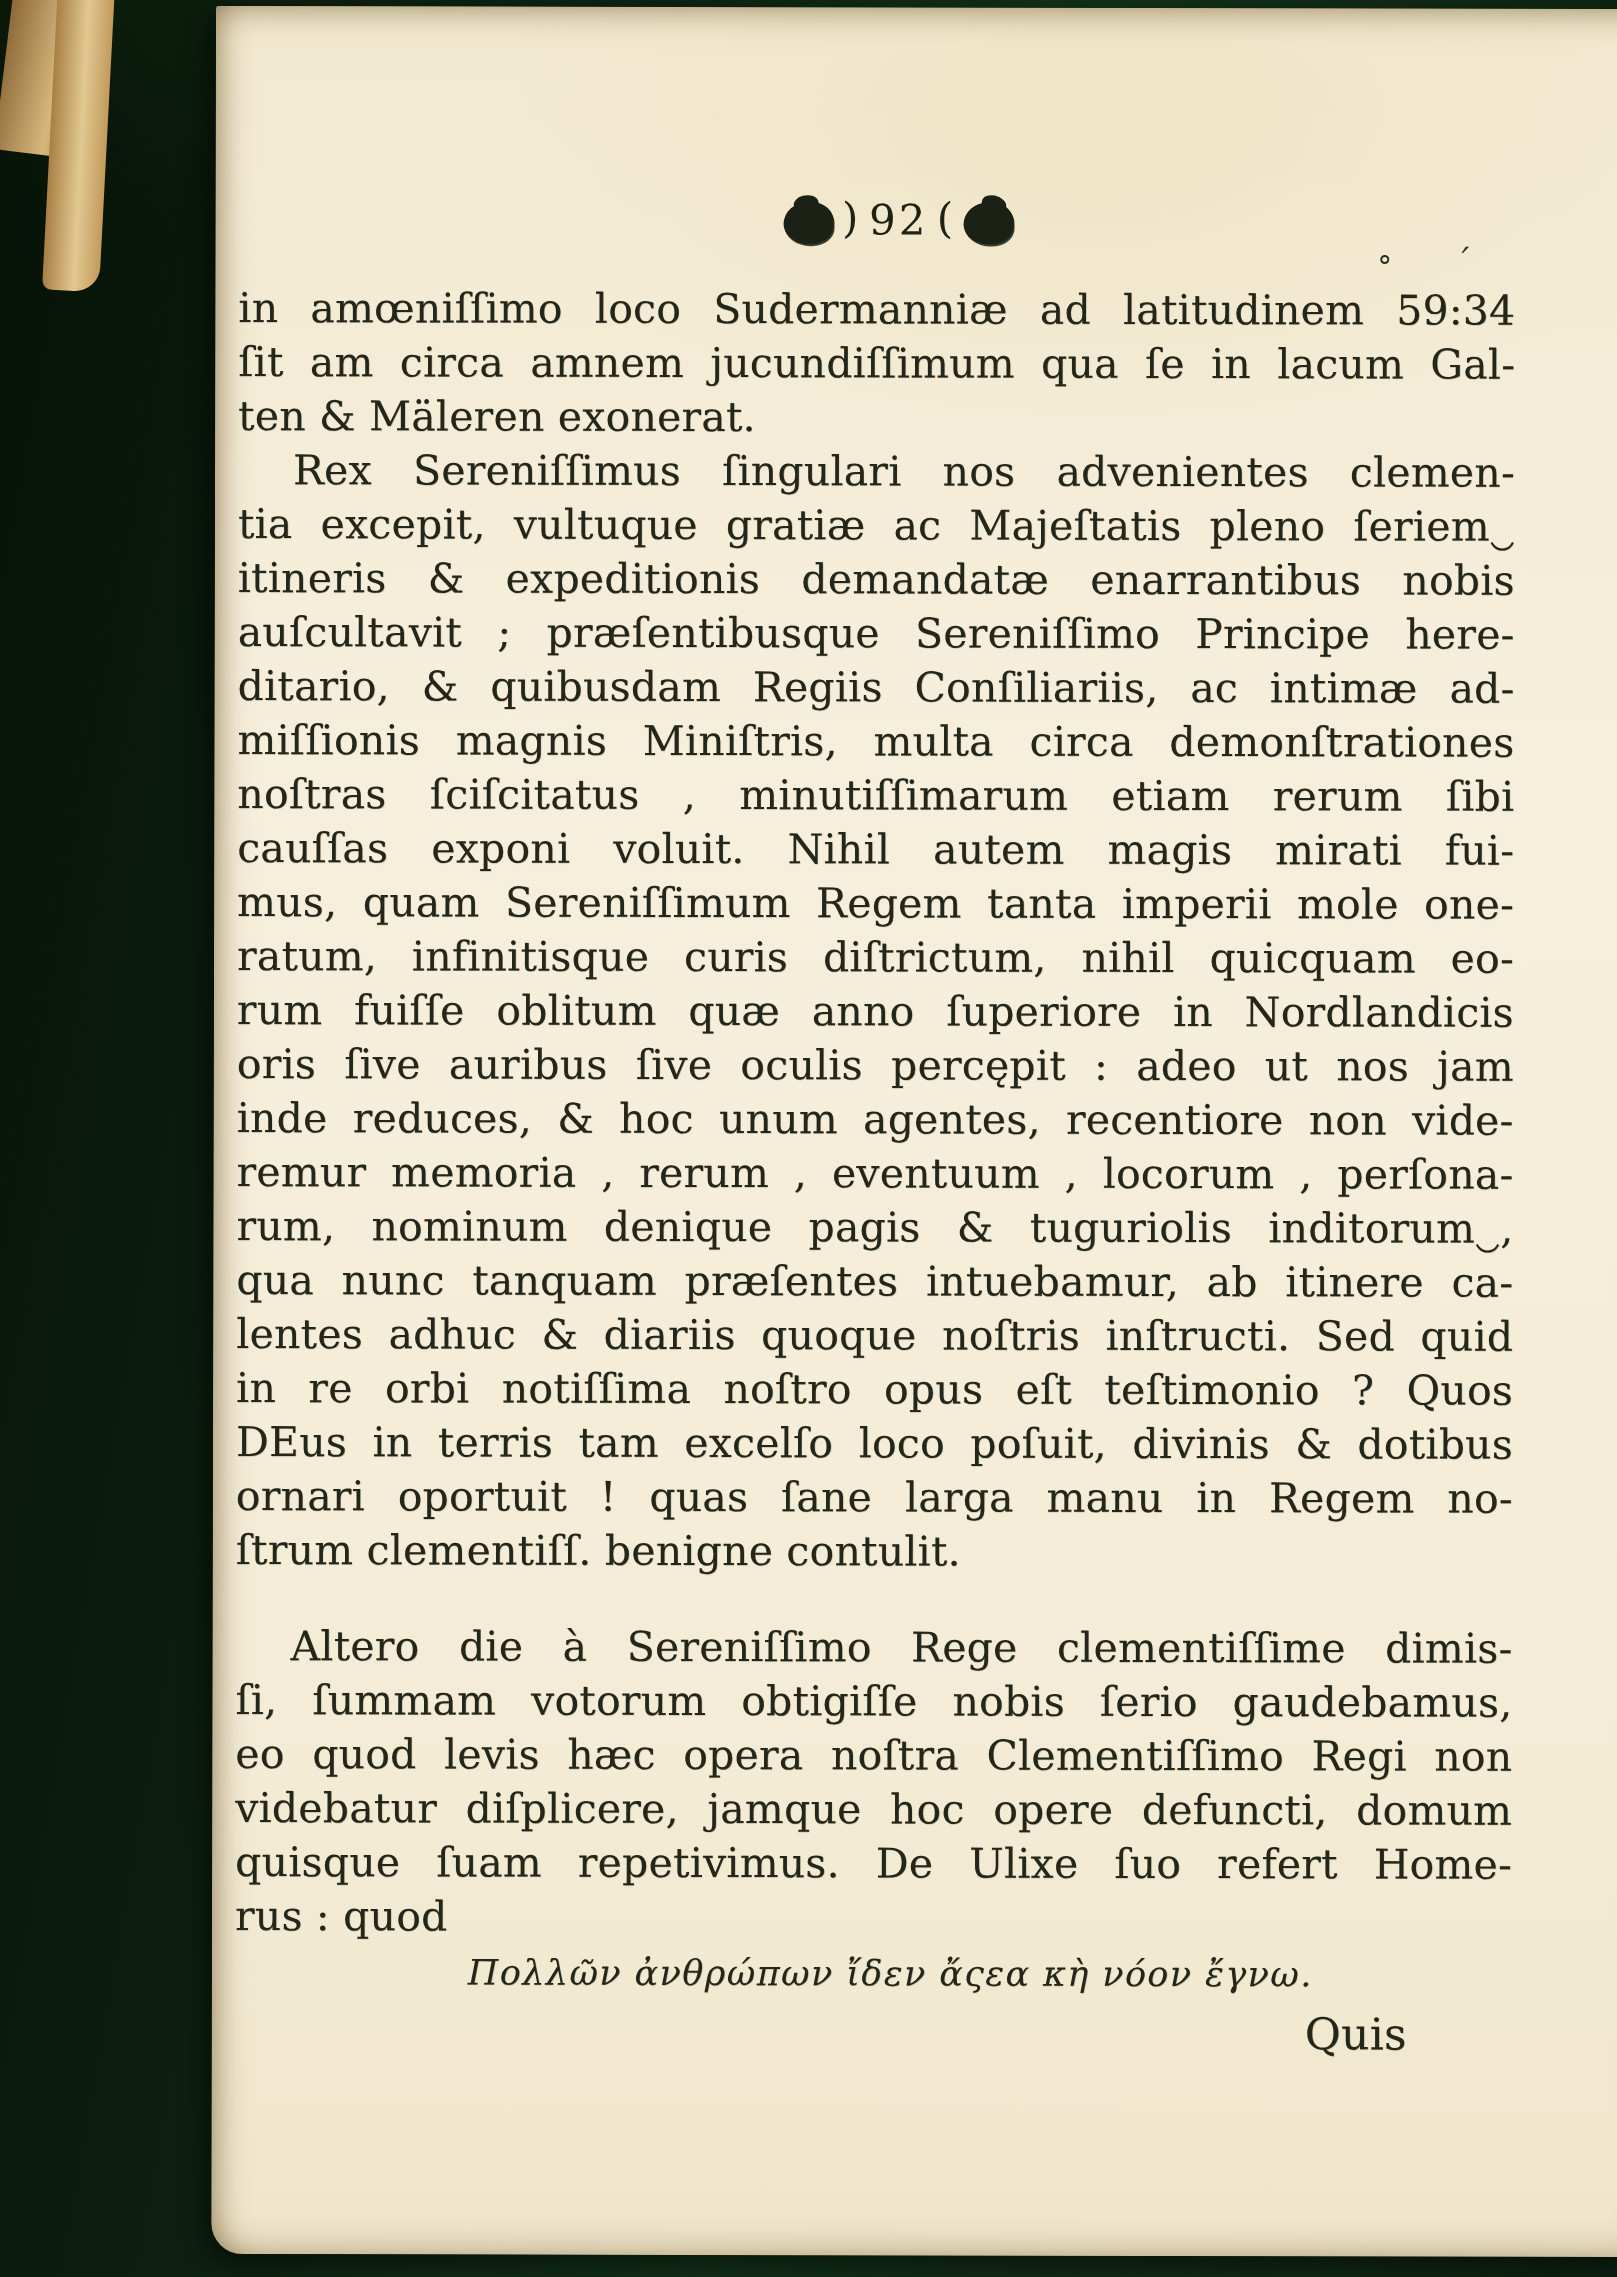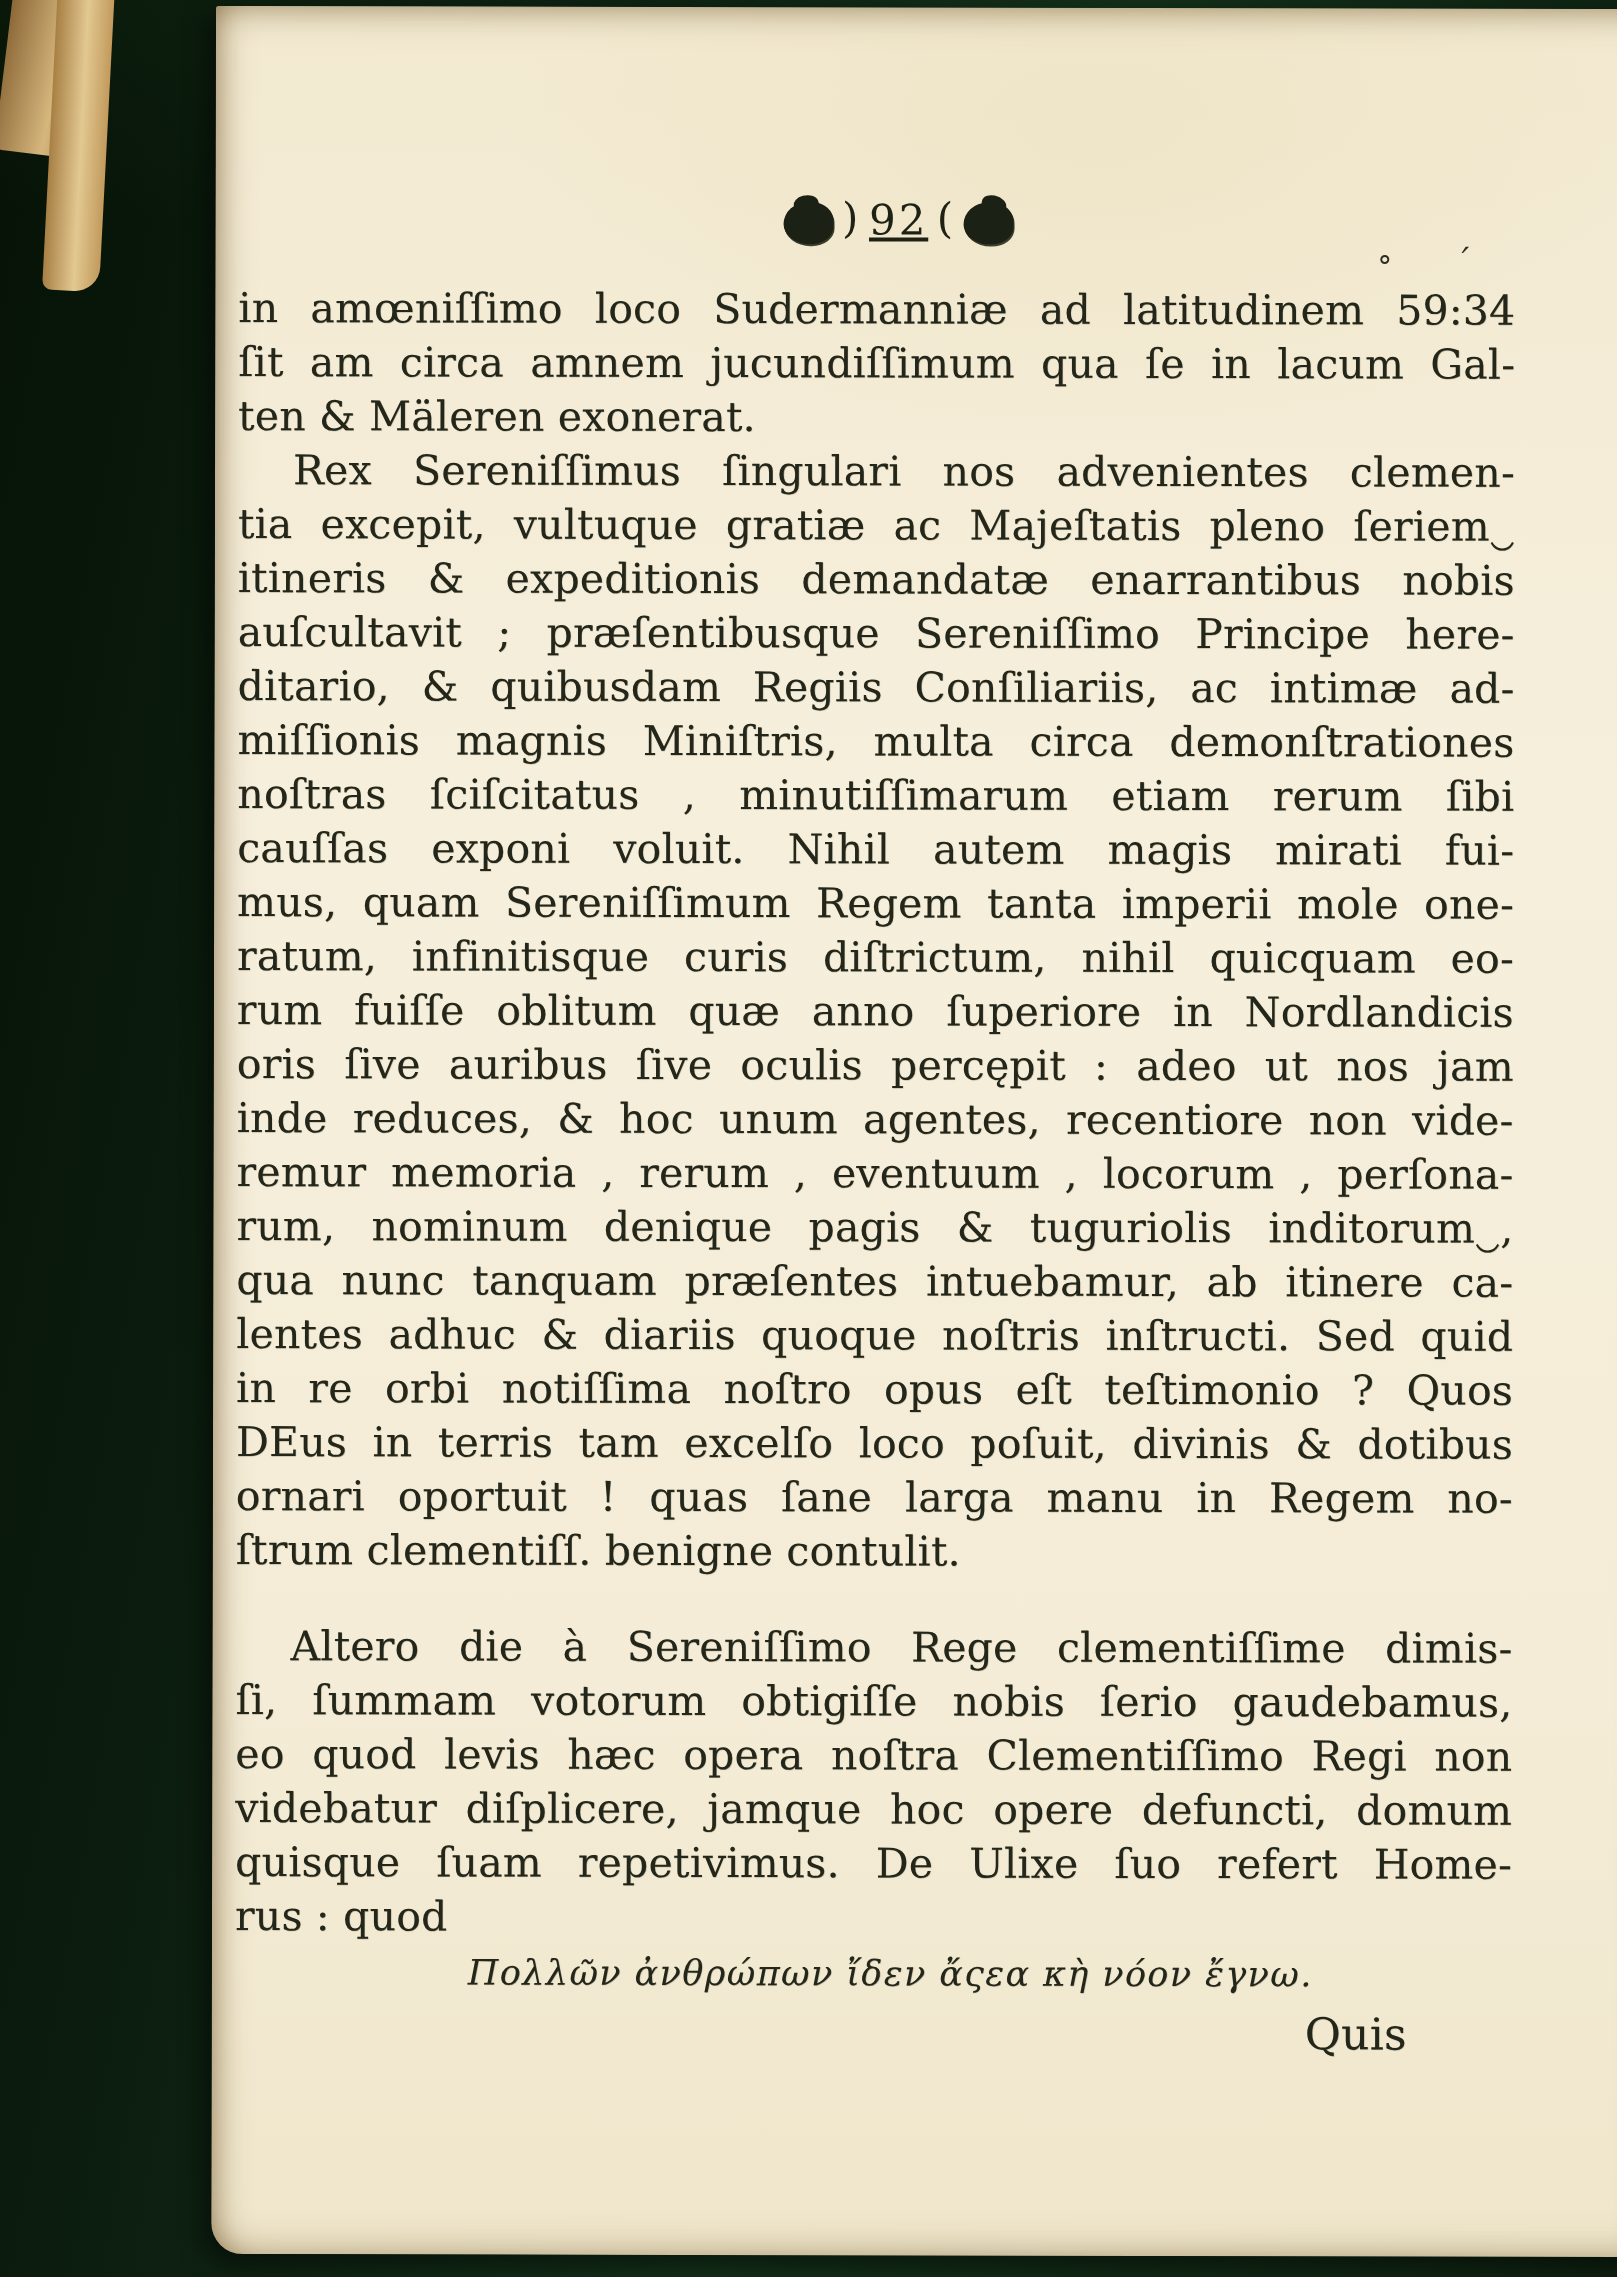--- a/index.html
+++ b/index.html
@@ -53,21 +53,21 @@
     width:50px; height:42px; background:#1b2114; position:relative;
     border-radius:55% 48% 52% 60% / 60% 52% 48% 55%;
     box-shadow:1px 1.9px 0 0 rgba(27,33,20,.85);
   }
   .fleuron::after {
     content:""; position:absolute; top:-6.7px; left:9.6px; width:25px; height:17px;
     background:#1b2114; border-radius:50% 60% 40% 50%; transform:rotate(-14deg);
   }
   .fleuron.right::after { left:auto; right:7.6px; transform:rotate(12deg); }
   .hparen { transform:translateY(-4.8px); letter-spacing:1.9px; }
-  .hnum  { transform:translateY(-2.9px); letter-spacing:2.9px;text-decoration:underline; }
+  .hnum  { transform:translateY(-2.9px); letter-spacing:2.9px; }
 
   .deg-mark  { position:absolute; top:241px; left:1162px; font-size:29px; color:#2a2d1f; }
   .min-mark  { position:absolute; top:231px; left:1246px; font-size:34px; font-style:italic; color:#2a2d1f; }
 
   .body {
     position:absolute; top:275px; left:23px; width:1277px;
     font-size:41px; line-height:54px; letter-spacing:0.2px;
     text-shadow:0.4px 0.5px 0.7px rgba(35,38,25,.35);
   }
   .para .tline { text-align:justify; text-align-last:justify; }

